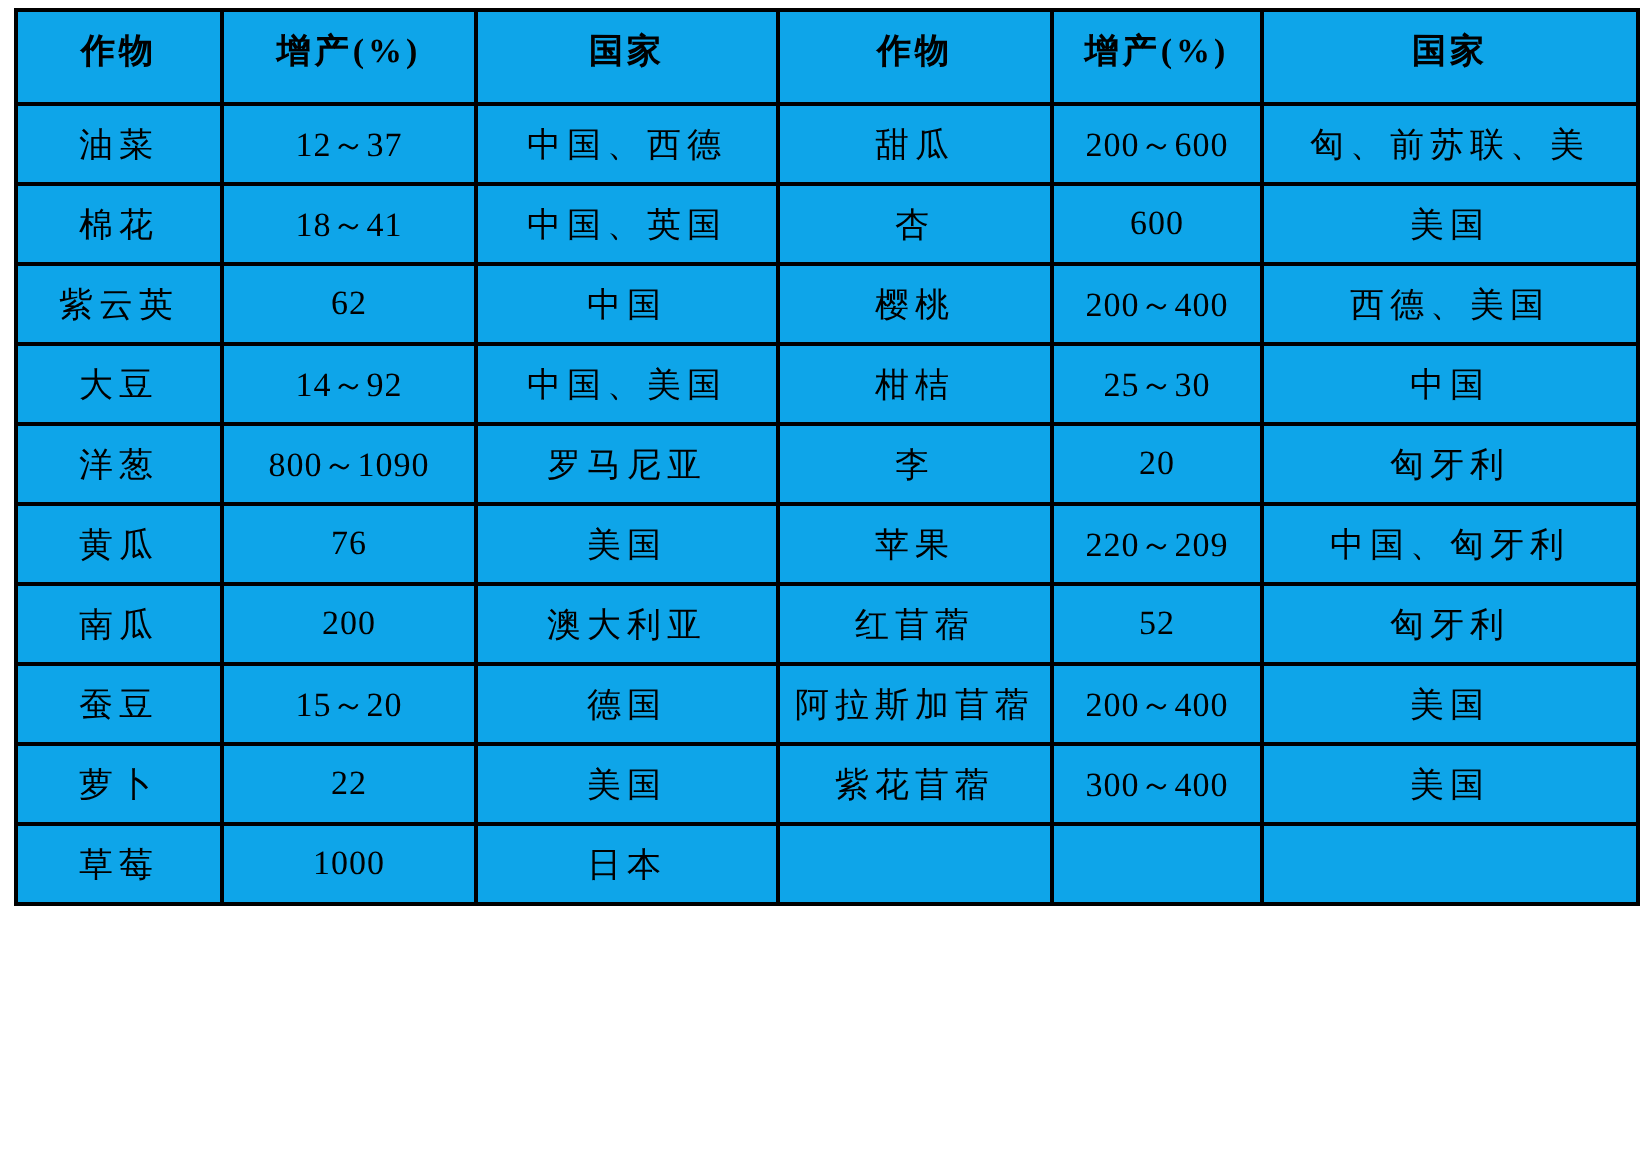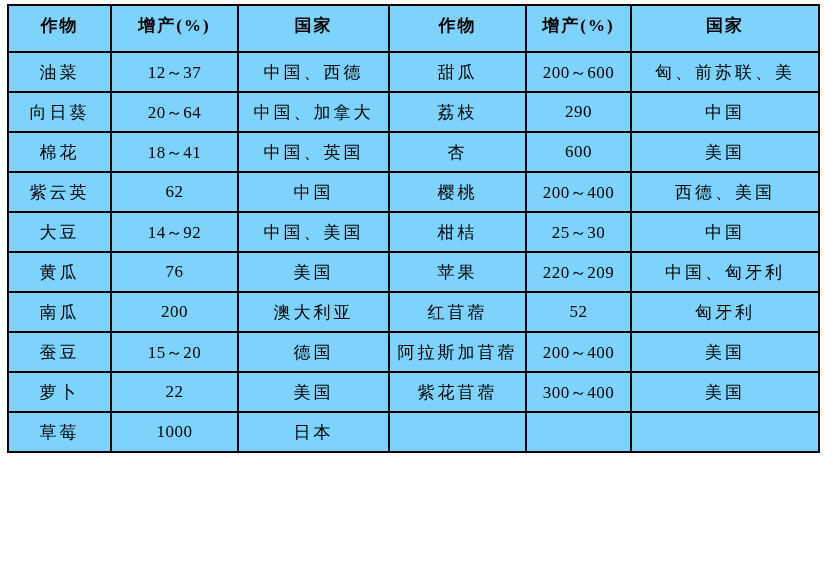--- a/index.html
+++ b/index.html
@@ -12,21 +12,21 @@
   }
   .page {
     position: absolute;
     left: 7px;
     top: 4px;
   }
   table.grid {
     border-collapse: collapse;
     table-layout: fixed;
     width: 811px;
-    background: #7dd3fc;
+    background: #0ea5e9;
     font-family: "Liberation Serif", "DejaVu Serif", serif;
     color: #000000;
   }
   table.grid th, table.grid td {
     border: 2px solid #000000;
     text-align: center;
     vertical-align: middle;
     overflow: hidden;
     white-space: nowrap;
     padding: 0;
@@ -81,28 +81,20 @@
     <tbody id="table-body">
         <tr>
           <td>油菜</td>
           <td class="num">12～37</td>
           <td>中国、西德</td>
           <td>甜瓜</td>
           <td class="num">200～600</td>
           <td>匈、前苏联、美</td>
         </tr>
         <tr>
-          <td>向日葵</td>
-          <td class="num">20～64</td>
-          <td>中国、加拿大</td>
-          <td>荔枝</td>
-          <td class="num">290</td>
-          <td>中国</td>
-        </tr>
-        <tr>
           <td>棉花</td>
           <td class="num">18～41</td>
           <td>中国、英国</td>
           <td>杏</td>
           <td class="num">600</td>
           <td>美国</td>
         </tr>
         <tr>
           <td>紫云英</td>
           <td class="num">62</td>
@@ -111,20 +103,28 @@
           <td class="num">200～400</td>
           <td>西德、美国</td>
         </tr>
         <tr>
           <td>大豆</td>
           <td class="num">14～92</td>
           <td>中国、美国</td>
           <td>柑桔</td>
           <td class="num">25～30</td>
           <td>中国</td>
+        </tr>
+        <tr>
+          <td>洋葱</td>
+          <td class="num">800～1090</td>
+          <td>罗马尼亚</td>
+          <td>李</td>
+          <td class="num">20</td>
+          <td>匈牙利</td>
         </tr>
         <tr>
           <td>黄瓜</td>
           <td class="num">76</td>
           <td>美国</td>
           <td>苹果</td>
           <td class="num">220～209</td>
           <td>中国、匈牙利</td>
         </tr>
         <tr>

